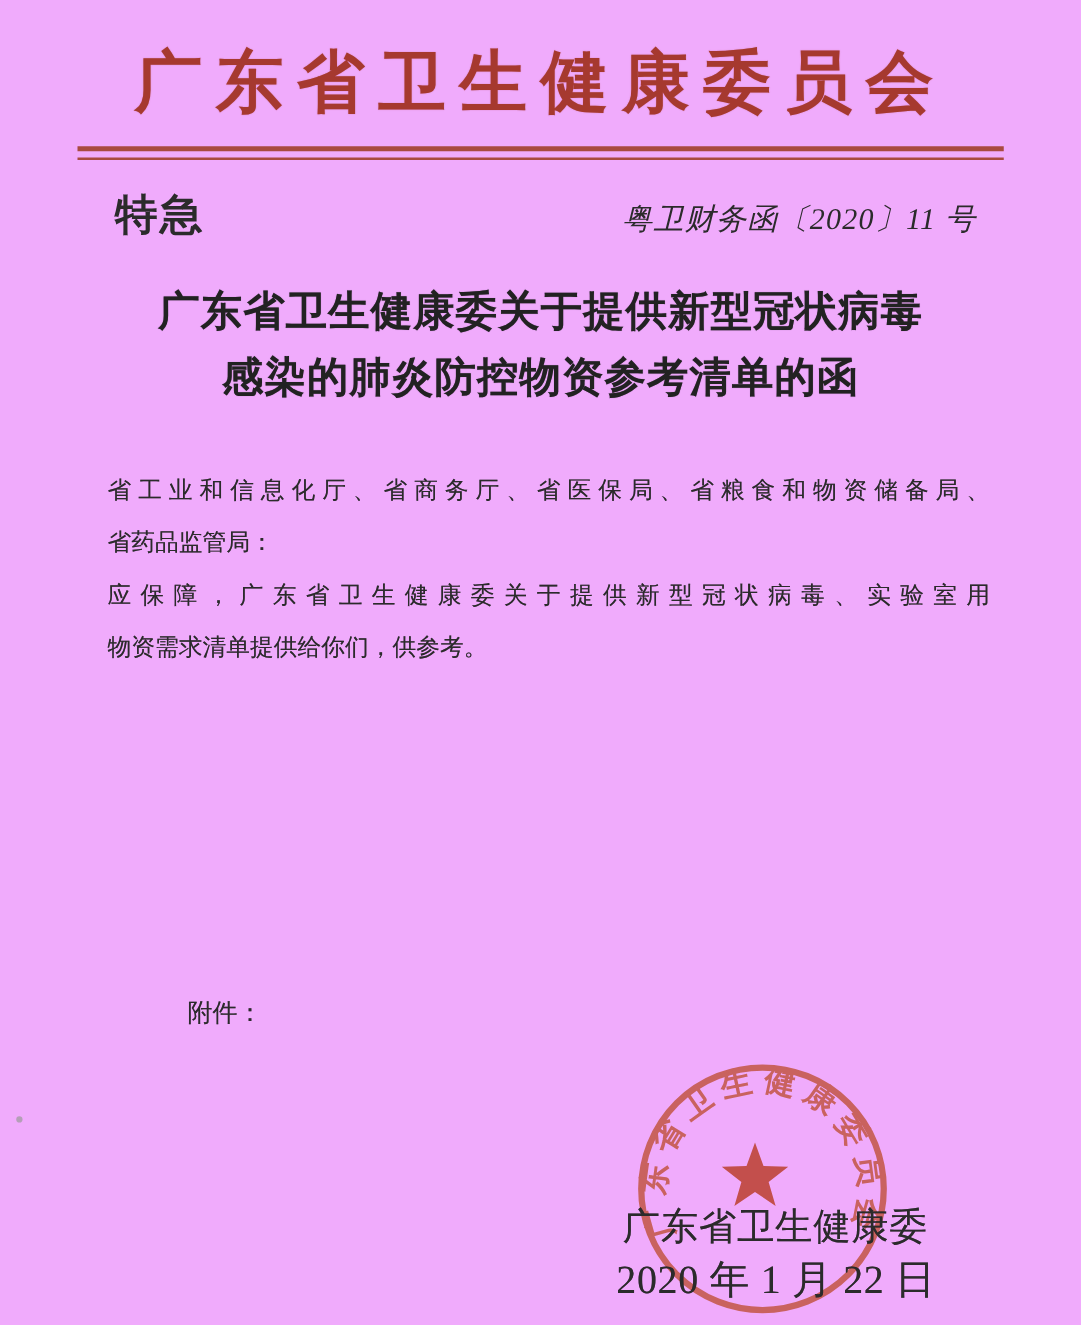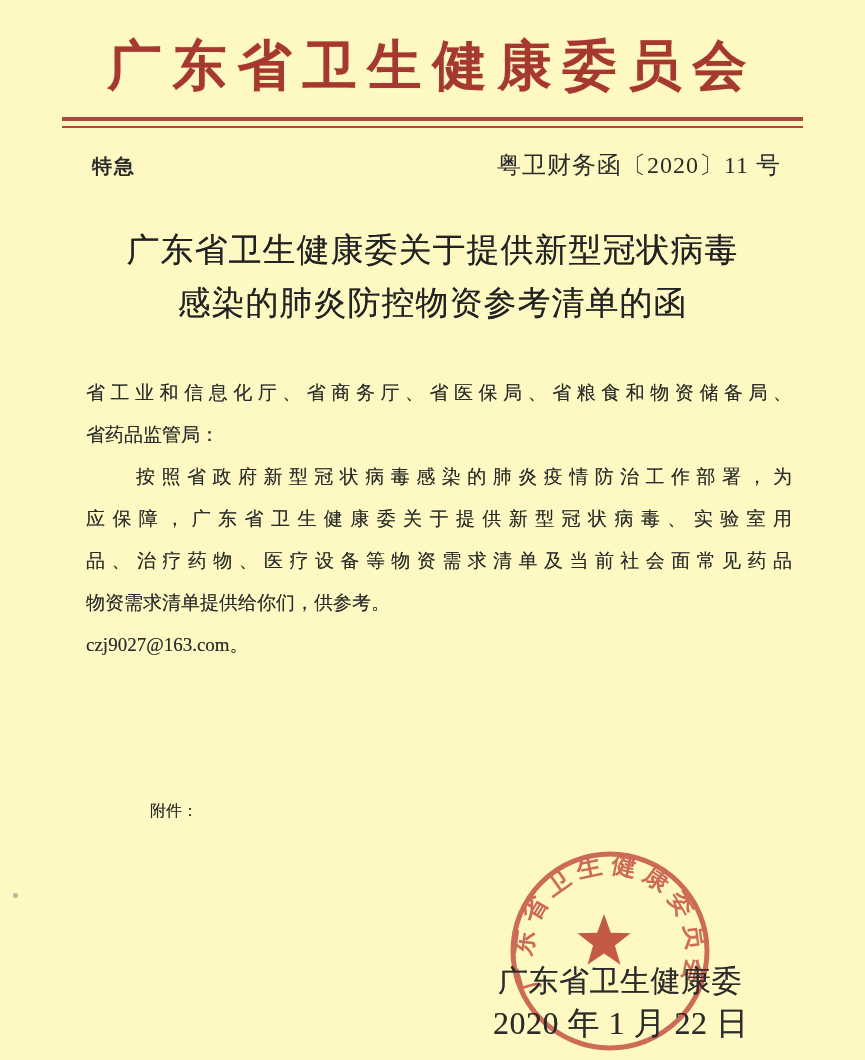--- a/index.html
+++ b/index.html
@@ -1,49 +1,49 @@
 <!DOCTYPE html>
 <html lang="zh" style="--letterhead-red: #a6392f; --rule-red: #a84a3f; --seal-red: #c4584a; --star-red: #bd4334; --text-black: #2b2b2b;"><head>
 <meta charset="utf-8">
 <style>
   html,body { margin:0; padding:0; background:#e9e9e9; }
   .page {
     position:relative; width:865px; height:1060px; margin:0 auto;
-    background:#fef9c3; overflow:hidden;
+    background:#f0abfc; overflow:hidden;
     font-family:"Liberation Serif","DejaVu Serif",serif;
     color:var(--text-black,#2b2b2b);
   }
   
   .letterhead {
     position:absolute; top:30px; left:0; right:0; text-align:center;
     font-size:54px; font-weight:bold; letter-spacing:11px; white-space:nowrap;
     color:var(--letterhead-red,#a6392f);
     text-shadow:0 0 1px rgba(166,57,47,.45);
   }
   .rule-thick { position:absolute; top:117px; left:62px; right:62px; height:4px;
     background:var(--rule-red,#a84a3f); }
   .rule-thin  { position:absolute; top:126px; left:62px; right:62px; height:2px;
     background:var(--rule-red,#a84a3f); }
   
   .meta-row { position:absolute; top:149px; left:92px; right:84px;
     display:flex; justify-content:space-between; align-items:baseline; }
-  .urgency { font-size:20px; font-weight:bold; letter-spacing:2px; }
-  .ref-number { font-size:24px; letter-spacing:1px; }
+  .urgency { font-size:34px; font-weight:bold; letter-spacing:2px; }
+  .ref-number { font-size:24px; letter-spacing:1px;font-style:italic; }
   
   .doc-title { position:absolute; top:224px; left:0; right:0; text-align:center;
-    font-weight:normal; font-size:33px; line-height:53px; letter-spacing:1px;
+    font-weight:bold; font-size:33px; line-height:53px; letter-spacing:1px;
     color:#222; text-shadow:0 0 .6px rgba(0,0,0,.5); }
   
   .body-block { position:absolute; top:372px; left:86px; width:706px;
     font-size:19px; line-height:42px; text-shadow:0 0 .5px rgba(0,0,0,.45); }
   .line { height:42px; white-space:nowrap; }
   .just { white-space:normal; text-align:justify; text-align-last:justify; }
   .indent2 { text-indent:50px; }
   
-  .attachments { position:absolute; top:790px; left:150px; font-size:16px;
+  .attachments { position:absolute; top:790px; left:150px; font-size:20px;
     line-height:42px; display:flex; text-shadow:0 0 .5px rgba(0,0,0,.45); }
   .att-label { margin-right:4px; }
   
   .seal { position:absolute; left:504px; top:845px; width:212px; height:212px;
     opacity:.88; }
   .seal-ring { fill:none; stroke:var(--seal-red,#c4584a); stroke-width:5px; }
   .seal-arc-text { font-size:25px; font-weight:bold; letter-spacing:7px;
     fill:var(--seal-red,#c4584a); font-family:"Liberation Serif","DejaVu Serif",serif; }
   .seal-star { fill:var(--star-red,#bd4334); }
   
@@ -71,25 +71,22 @@
   </div>
 
   <div class="doc-title">
     <div>广东省卫生健康委关于提供新型冠状病毒</div>
     <div>感染的肺炎防控物资参考清单的函</div>
   </div>
 
   <div class="body-block">
     <div class="line just">省工业和信息化厅、省商务厅、省医保局、省粮食和物资储备局、</div>
     <div class="line">省药品监管局：</div>
-    <div class="line just indent2">按照省政府新型冠状病毒感染的肺炎疫情防治工作部署，为</div>
     <div class="line just">应保障，广东省卫生健康委关于提供新型冠状病毒、实验室用</div>
-    <div class="line just">品、治疗药物、医疗设备等物资需求清单及当前社会面常见药品</div>
     <div class="line">物资需求清单提供给你们，供参考。</div>
-    <div class="line">czj9027@163.com。</div>
   </div>
 
   <div class="attachments">
     <span class="att-label">附件：</span>
   </div>
 
   <svg class="seal" viewBox="0 0 212 212" aria-hidden="true">
     <circle class="seal-ring" cx="106" cy="106" r="97"></circle>
     <defs>
       <path id="sealArc" d="M 38.4 145 A 78 78 0 1 1 173.6 145" fill="none"></path>

